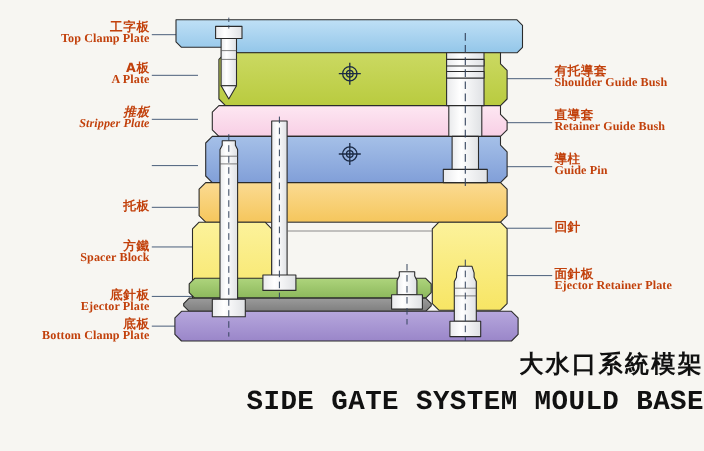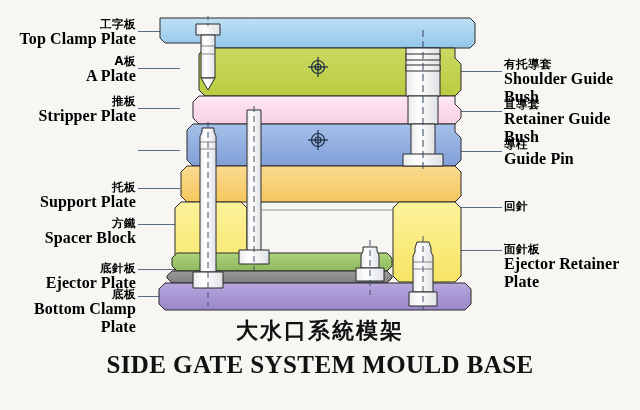--- a/index.html
+++ b/index.html
@@ -5,65 +5,64 @@
   html,body{margin:0;padding:0;}
   body{
     width:640px;height:410px;overflow:hidden;
     background:#f7f6f2;
     font-family:"Liberation Serif","DejaVu Serif",serif;
     position:relative;
   }
   #root{position:absolute;inset:0;}
 
   
-  .label{position:absolute;text-align:right;line-height:1.08;color:#000000;}
+  .label{position:absolute;text-align:right;line-height:1.08;color:#c2410c;}
   .label.right{text-align:left;}
   .zh{font-size:11.5px;font-weight:700;letter-spacing:.5px;
       font-family:"DejaVu Sans","Liberation Sans",sans-serif;}
-  .en{font-size:16px;font-weight:700;letter-spacing:.1px;
+  .en{font-size:11px;font-weight:700;letter-spacing:.1px;
       font-family:"Liberation Serif","DejaVu Serif",serif;}
 
   
   .leader{position:absolute;height:1px;background:#5a6d86;}
 
   
-  #title{position:absolute;left:0;right:0;text-align:center;color:#111;}
+  #title{position:absolute;left:0;right:0;text-align:right;color:#111;}
   #title .t-zh{font-size:22px;font-weight:700;letter-spacing:2px;
       font-family:"DejaVu Sans","Liberation Sans",sans-serif;}
   #title .t-en{font-size:25px;font-weight:700;letter-spacing:.4px;
-      font-family:Liberation Serif, serif;}
+      font-family:Liberation Mono, monospace;}
 </style>
 </head>
 <body>
 
 <div id="root">
 
   <div class="label" style="left:6px;top:18px;width:130px;">
     <div class="zh">工字板</div>
     <div class="en">Top Clamp Plate</div>
   </div>
   <div class="leader" style="left:138px;top:31px;width:36px;"></div>
 
   <div class="label" style="left:6px;top:55px;width:130px;">
     <div class="zh">A板</div>
     <div class="en">A Plate</div>
   </div>
   <div class="leader" style="left:138px;top:68px;width:42px;"></div>
 
-  <div class="label" style="left:6px;top:95px;width:130px;">
+  <div class="label" style="left:6px;top:95px;width:130px;font-style:italic;">
     <div class="zh">推板</div>
     <div class="en">Stripper Plate</div>
   </div>
   <div class="leader" style="left:138px;top:108px;width:42px;"></div>
 
   <div class="leader" style="left:138px;top:150px;width:42px;"></div>
 
   <div class="label" style="left:6px;top:181px;width:130px;">
     <div class="zh">托板</div>
-    <div class="en">Support Plate</div>
   </div>
   <div class="leader" style="left:138px;top:188px;width:42px;"></div>
 
   <div class="label" style="left:6px;top:217px;width:130px;">
     <div class="zh">方鐵</div>
     <div class="en">Spacer Block</div>
   </div>
   <div class="leader" style="left:138px;top:224px;width:42px;"></div>
 
   <div class="label" style="left:6px;top:262px;width:130px;">

